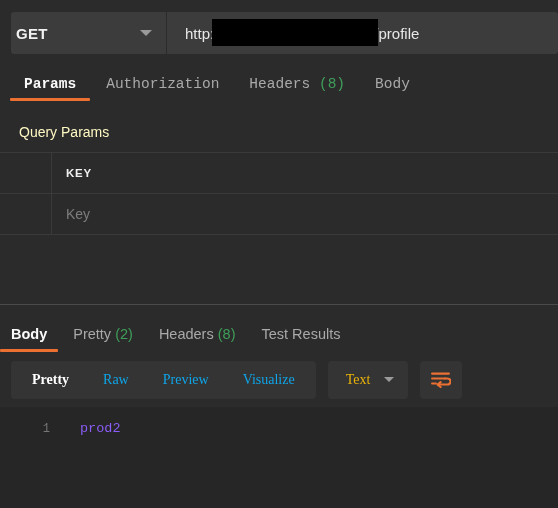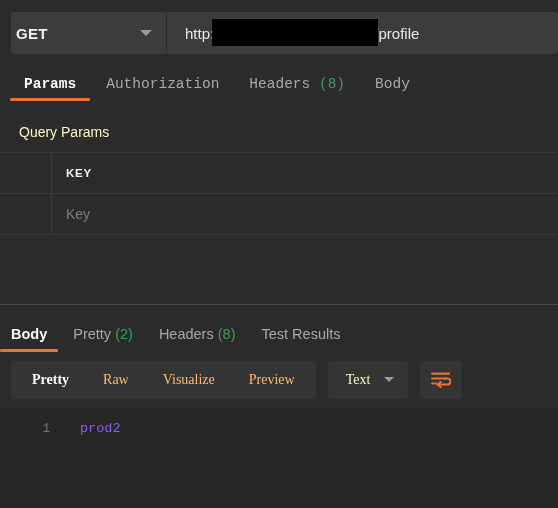--- a/index.html
+++ b/index.html
@@ -230,21 +230,21 @@
     background: #343434;
     border-radius: 4px;
     height: 38px;
     display: flex;
     align-items: center;
     padding: 0 4px;
   }
 
   .fmt-item {
     font-size: 14px;
-    color: #fdba74;
+    color: #0ea5e9;
     padding: 0 17px;
     line-height: 38px;
     cursor: pointer;
     white-space: nowrap;
   }
 
   .fmt-item.active {
     color: #ffffff;
     font-weight: bold;
   }
@@ -255,21 +255,21 @@
     height: 38px;
     display: flex;
     align-items: center;
     gap: 14px;
     padding: 0 14px 0 18px;
     cursor: pointer;
   }
 
   .lang-label {
     font-size: 14px;
-    color: #fef9c3;
+    color: #eab308;
   }
 
   .caret-small {
     width: 0; height: 0;
     border-left: 5px solid transparent;
     border-right: 5px solid transparent;
     border-top: 5px solid #9b9b9b;
   }
 
   .wrap-btn {
@@ -386,22 +386,22 @@
     </div>
     <div class="tab">
       <span>Test Results</span>
     </div>
   </div>
 
   <div class="fmt-bar">
     <div class="fmt-group">
       <span class="fmt-item active">Pretty</span>
       <span class="fmt-item">Raw</span>
+      <span class="fmt-item">Preview</span>
       <span class="fmt-item">Visualize</span>
-      <span class="fmt-item">Preview</span>
     </div>
 
     <div class="lang-select">
       <span class="lang-label">Text</span>
       <span class="caret-small"></span>
     </div>
 
     <div class="wrap-btn">
       <svg width="20" height="16" viewBox="0 0 20 16">
         <rect x="0" y="0.5" width="19" height="2.2" rx="1.1" fill="#eb7032"></rect>

